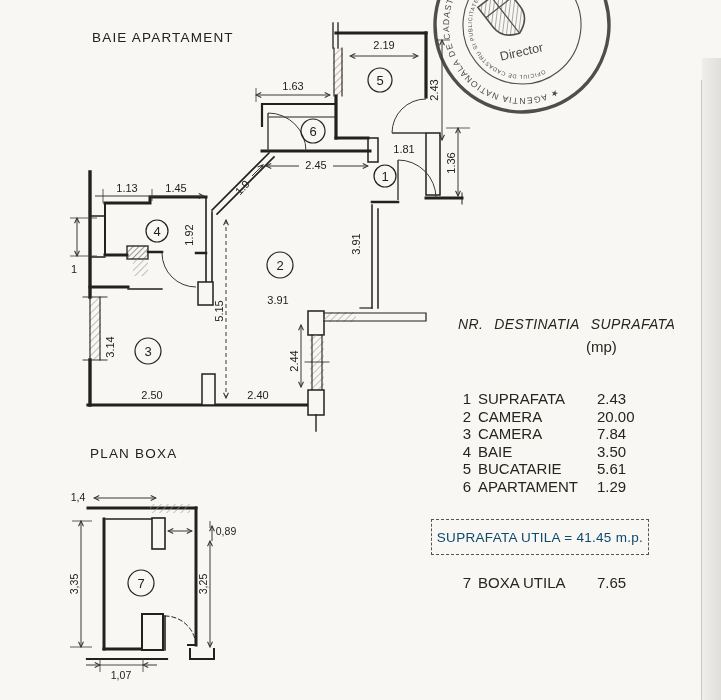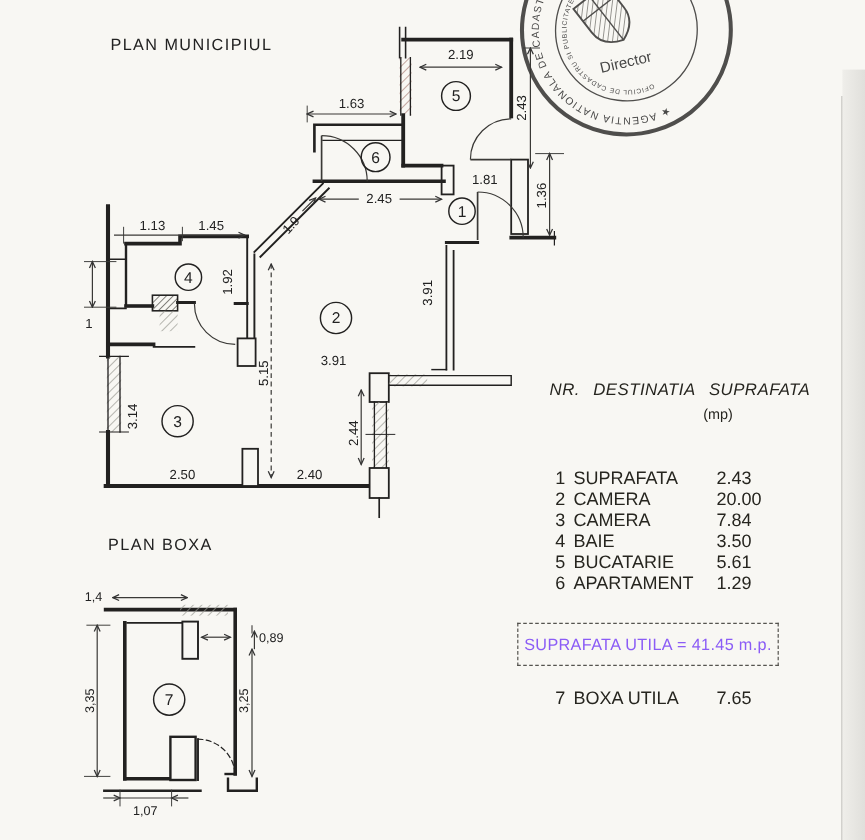--- a/index.html
+++ b/index.html
@@ -6,35 +6,35 @@
   .page{position:relative;width:721px;height:700px;background:#f8f7f3;overflow:hidden;
         font-family:"Liberation Sans",sans-serif;color:#1d1c1a;}
   .abs{position:absolute;}
   .title{font-size:13.5px;letter-spacing:1.2px;color:#222;font-weight:500;}
   svg text{font-family:"Liberation Sans",sans-serif;fill:#222;}
   .dimt{font-size:11px;}
   .dimtb{font-size:10.5px;}
   .roomnum{font-size:13px;}
   .legend-head{font-size:14px;letter-spacing:.4px;white-space:nowrap;color:#26251f;}
   .legend-head span{margin-right:11px;font-style:italic;}
-  .mp{font-size:12px;color:#26251f;}
+  .mp{font-size:15px;color:#26251f;}
   .legend-rows{font-size:15px;color:#26251f;}
   .lrow{display:grid;grid-template-columns:13px 112px auto;column-gap:7px;height:17.5px;line-height:17.5px;}
   .lrow .nr{text-align:right;}
   .total-box{width:216px;height:34px;border:1.6px dashed #55544f;display:flex;align-items:center;
-             justify-content:center;font-size:13.5px;letter-spacing:.3px;color:#8b5cf6;}
+             justify-content:center;font-size:13.5px;letter-spacing:.3px;color:#0c4a6e;}
   .edge{right:0;top:58px;width:19px;height:642px;background:linear-gradient(to right,#efeeea,#e0dfdb);}
   .edgeline{left:701px;top:80px;width:1px;height:620px;background:#c9c8c4;}
 </style>
 </head>
 <body>
 
 <div class="page">
 
-  <div class="abs title" style="left:92px;top:30px;">PLAN MUNICIPIUL</div>
+  <div class="abs title" style="left:92px;top:30px;">BAIE APARTAMENT</div>
   <div class="abs title" style="left:90px;top:446px;">PLAN BOXA</div>
 
   <svg class="abs" style="left:0;top:0;" width="721" height="700" viewBox="0 0 721 700">
     <defs>
       <marker id="ar" viewBox="0 0 10 10" refX="8.5" refY="5" markerWidth="7" markerHeight="7" orient="auto-start-reverse">
         <path d="M1,1.5 L8.5,5 L1,8.5" fill="none" stroke="#333" stroke-width="1.5"></path>
       </marker>
       <pattern id="hatchG" width="5" height="5" patternUnits="userSpaceOnUse" patternTransform="rotate(45)">
         <line x1="0" y1="0" x2="0" y2="5" stroke="#9a9a94" stroke-width="1.2"></line>
       </pattern>

